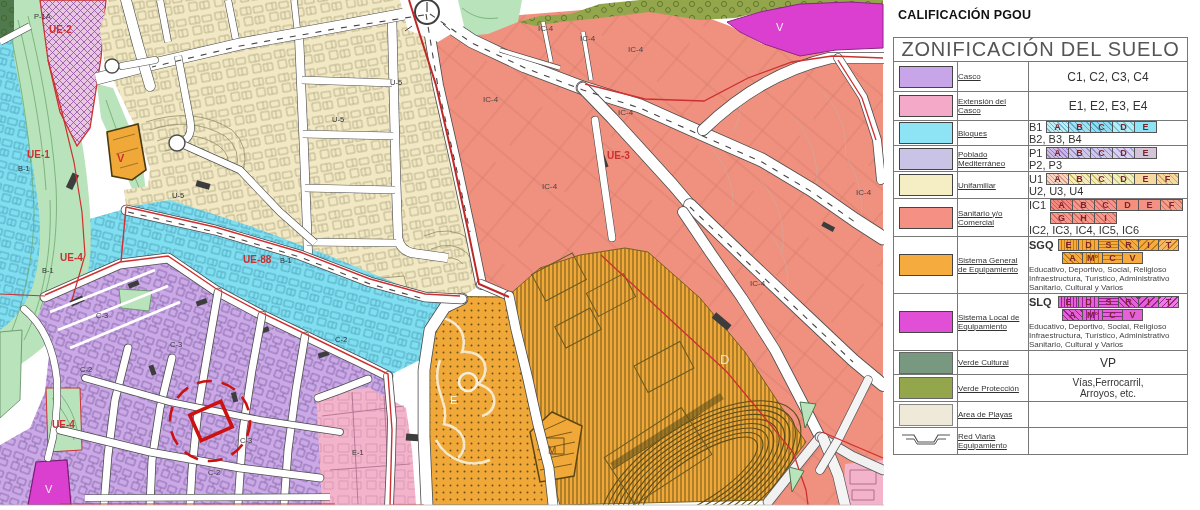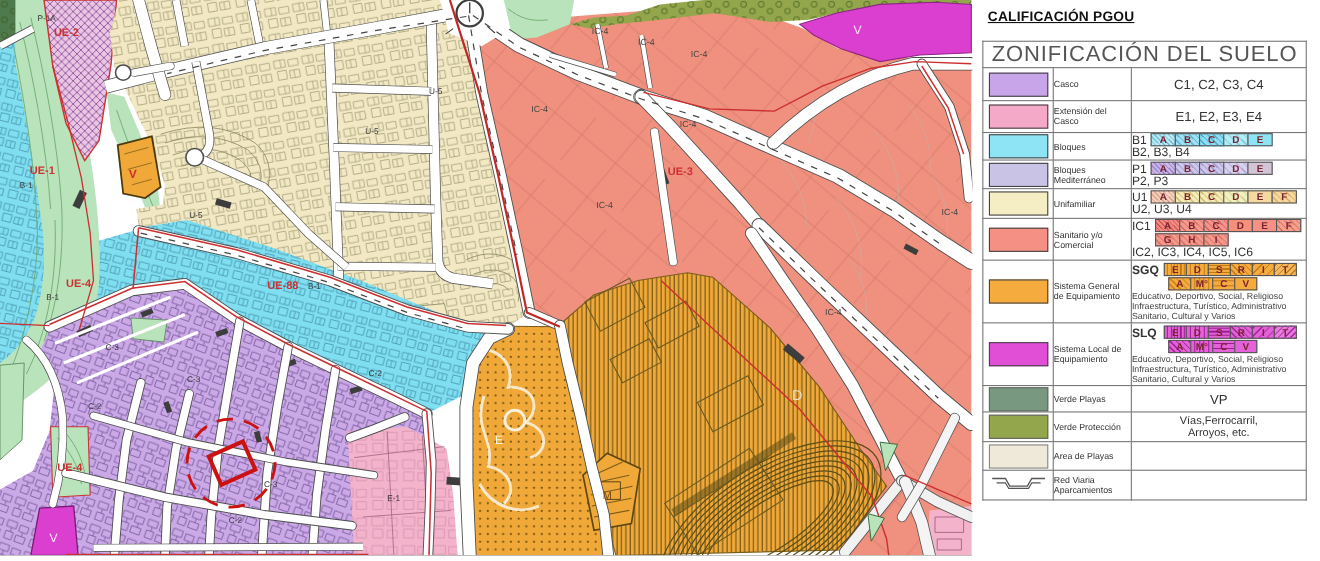--- a/index.html
+++ b/index.html
@@ -1,26 +1,26 @@
 <!DOCTYPE html>
 <html><head>
 <meta charset="utf-8">
 <style>
 html,body{margin:0;padding:0;background:#fff;width:1200px;height:510px;overflow:hidden;
   font-family:"Liberation Sans",sans-serif;}
 #stage{position:relative;width:1200px;height:510px;background:#fff;}
 #map{position:absolute;left:0;top:0;}
 #legend{position:absolute;left:893px;top:0;width:297px;}
 #ltitle{position:absolute;left:5px;top:8px;font-size:12.5px;font-weight:bold;color:#111;
-  text-decoration:underline;letter-spacing:.2px;text-align:right;}
+  letter-spacing:.2px;text-align:right;}
 table.leg{border-collapse:collapse;position:absolute;left:0px;top:37px;width:294px;
   table-layout:fixed;}
 table.leg td{border:1px solid #777;padding:0;vertical-align:middle;color:#333;}
 td.c1{width:64px;text-align:center;}
-td.c2{width:71px;font-size:8px;padding-left:5px;color:#444;}
+td.c2{width:71px;font-size:8px;padding-left:5px;color:#444;text-decoration:underline;}
 td.c3{width:159px;font-size:12px;text-align:center;}
 .sw{display:inline-block;width:52px;height:20px;border:1.5px solid #444;vertical-align:middle;}
 .mini{display:inline-block;box-sizing:border-box;width:23px;height:12px;border:1px solid #555;
   font-size:9px;font-weight:bold;color:#7a2430;text-align:center;line-height:11px;
   vertical-align:top;margin:0 0 0 -1px;}
 .mrow{white-space:nowrap;line-height:13px;height:13px;}
 .sub{font-size:11px;color:#333;text-align:left;line-height:11px;}
 .smalltxt{font-size:8px;color:#444;text-align:left;line-height:9px;}
 </style>
 </head>
@@ -611,21 +611,21 @@
             <td class="c1" style="height:24px;"><span class="sw" style="background:#8ee3f4;"></span></td>
       <td class="c2">Bloques</td>
       <td class="c3" style="text-align:left;">
         <div class="mrow"><span class="sub" style="display:inline-block;width:18px;">B1</span><span class="mini" style="background:repeating-linear-gradient(45deg,#bdeef6 0 2px,#6db9d6 2px 3px);">A</span><span class="mini" style="background:repeating-linear-gradient(45deg,#9fe2f2 0 3px,#58aed0 3px 4px);">B</span><span class="mini" style="background:repeating-linear-gradient(45deg,#8edff2 0 3px,#4aa4c8 3px 4px),repeating-linear-gradient(-45deg,#8edff2 0 3px,#4aa4c8 3px 4px);">C</span><span class="mini" style="background:repeating-linear-gradient(45deg,#b5ecf6 0 4px,#74c4da 4px 5px);">D</span><span class="mini" style="background:#8ee3f4;">E</span></div>
         <div class="sub">B2, B3, B4</div>
       </td>
           </tr>
 
   <tr>
             <td class="c1" style="height:25px;"><span class="sw" style="background:#c9c3e6;"></span></td>
-      <td class="c2">Bloques Mediterráneo</td>
+      <td class="c2">Poblado Mediterráneo</td>
       <td class="c3" style="text-align:left;margin-left:44px;">
         <div class="mrow"><span class="sub" style="display:inline-block;width:18px;">P1</span><span class="mini" style="background:repeating-linear-gradient(45deg,#cdb9e8 0 2px,#9a7ec8 2px 3px);">A</span><span class="mini" style="background:repeating-linear-gradient(45deg,#cec8ea 0 3px,#9c90cc 3px 4px);">B</span><span class="mini" style="background:repeating-linear-gradient(45deg,#cec8ea 0 3px,#9c90cc 3px 4px),repeating-linear-gradient(-45deg,#cec8ea 0 3px,#9c90cc 3px 4px);">C</span><span class="mini" style="background:repeating-linear-gradient(45deg,#d8d2ee 0 4px,#a89cd4 4px 5px);">D</span><span class="mini" style="background:#d3c4d8;">E</span></div>
         <div class="sub">P2, P3</div>
       </td>
           </tr>
 
   <tr>
             <td class="c1" style="height:26px;"><span class="sw" style="background:#f5edc4;"></span></td>
       <td class="c2">Unifamiliar</td>
       <td class="c3" style="text-align:left;">
@@ -660,21 +660,21 @@
       <td class="c3" style="text-align:left;">
         <div class="mrow"><span class="sub" style="display:inline-block;width:30px;font-weight:bold;">SLQ</span><span class="mini" style="width:21px;background:repeating-linear-gradient(90deg,#e461da 0 2px,#9c1e94 2px 3px);">E</span><span class="mini" style="width:21px;background:repeating-linear-gradient(90deg,#e461da 0 3px,#9c1e94 3px 4px);">D</span><span class="mini" style="width:21px;background:repeating-linear-gradient(0deg,#e461da 0 2px,#9c1e94 2px 3px);">S</span><span class="mini" style="width:21px;background:repeating-linear-gradient(45deg,#e461da 0 3px,#9c1e94 3px 4px);">R</span><span class="mini" style="width:21px;background:repeating-linear-gradient(-45deg,#e461da 0 4px,#9c1e94 4px 5px);">I</span><span class="mini" style="width:21px;background:repeating-linear-gradient(-45deg,#ea7ce2 0 3px,#9c1e94 3px 4px);">T</span></div>
         <div class="mrow" style="margin-left:34px;"><span class="mini" style="width:21px;background:repeating-linear-gradient(45deg,#e461da 0 3px,#9c1e94 3px 4px);">A</span><span class="mini" style="width:21px;background:repeating-linear-gradient(90deg,#e461da 0 3px,#9c1e94 3px 4px);">M°</span><span class="mini" style="width:21px;background:repeating-linear-gradient(0deg,#e461da 0 3px,#9c1e94 3px 4px);">C</span><span class="mini" style="width:21px;background:#e461da;">V</span></div>
         <div class="smalltxt">Educativo, Deportivo, Social, Religioso<br>Infraestructura, Turístico, Administrativo<br>Sanitario, Cultural y Varios</div>
       </td>
           </tr>
 
 
   <tr>
             <td class="c1" style="height:23px;"><span class="sw" style="background:#78997f;border-color:#666;"></span></td>
-      <td class="c2">Verde Playas</td>
+      <td class="c2">Verde Cultural</td>
             <td class="c3">VP</td>
           </tr>
 
   <tr>
             <td class="c1" style="height:26px;"><span class="sw" style="background:#93a64b;border-color:#666;"></span></td>
       <td class="c2">Verde Protección</td>
             <td class="c3" style="font-size:10px;line-height:11px;">Vías,Ferrocarril,<br>Arroyos, etc.</td>
           </tr>
 
   <tr>
@@ -684,19 +684,19 @@
           </tr>
 
   <tr>
             <td class="c1" style="height:26px;">
       <svg width="52" height="16" viewBox="0 0 52 16">
                 <path d="M2,4 L14,4 L18,11 L34,11 L38,4 L50,4" fill="none" stroke="#555" stroke-width="1.2"></path>
                 <path d="M6,8 L14,8 L17,13 L35,13 L38,8 L46,8" fill="none" stroke="#555" stroke-width="1"></path>
 <rect x="884" y="0" width="6" height="510" fill="#ffffff"></rect>
 </svg>
       </td>
-      <td class="c2">Red Viaria Aparcamientos</td>
+      <td class="c2">Red Viaria Equipamiento</td>
             <td class="c3"></td>
           </tr>
   </tbody>
       </table>
 </div>
 </div>
 
 </body></html>

